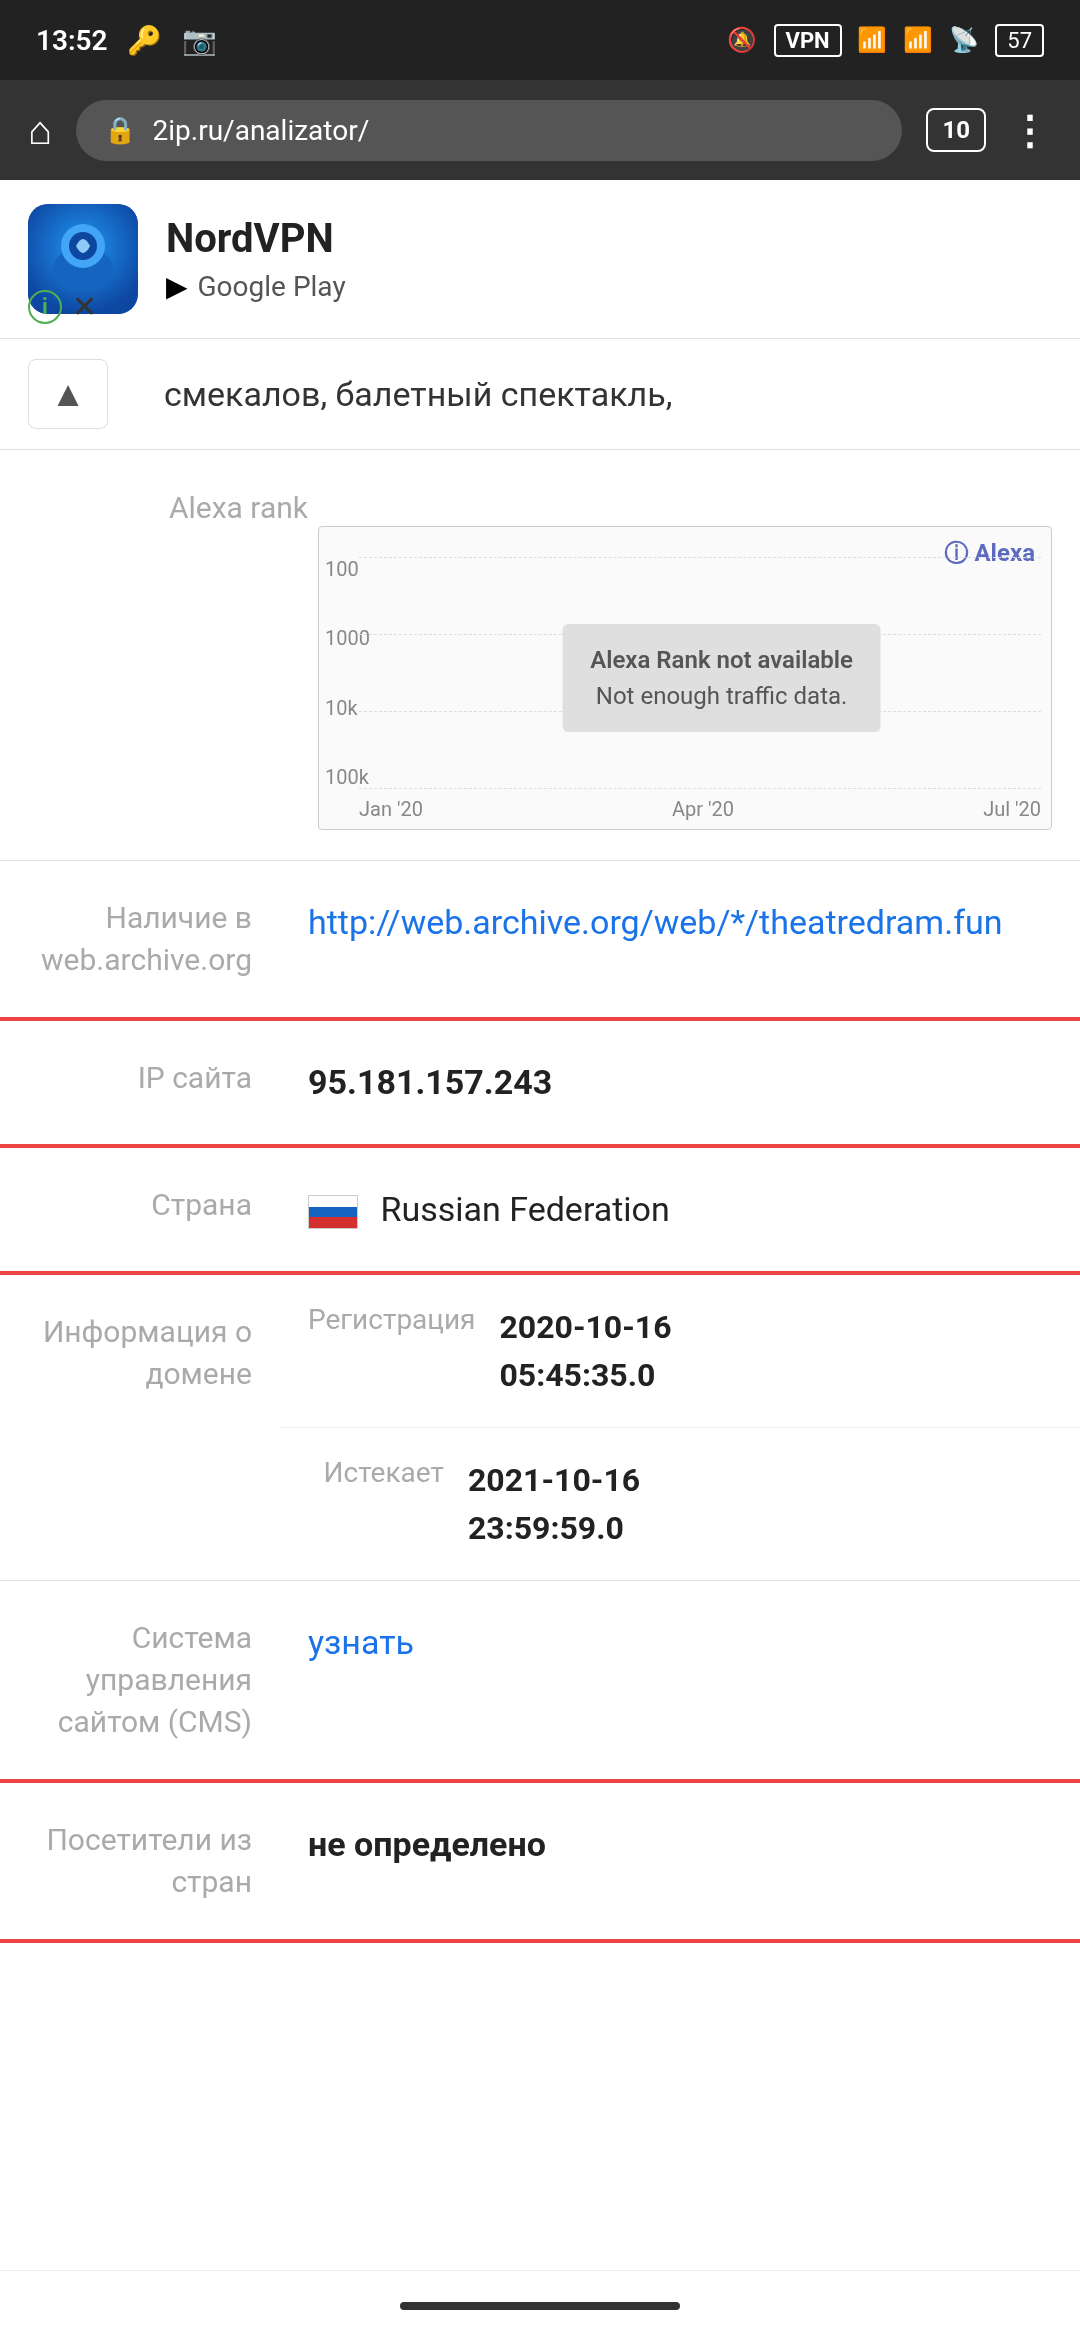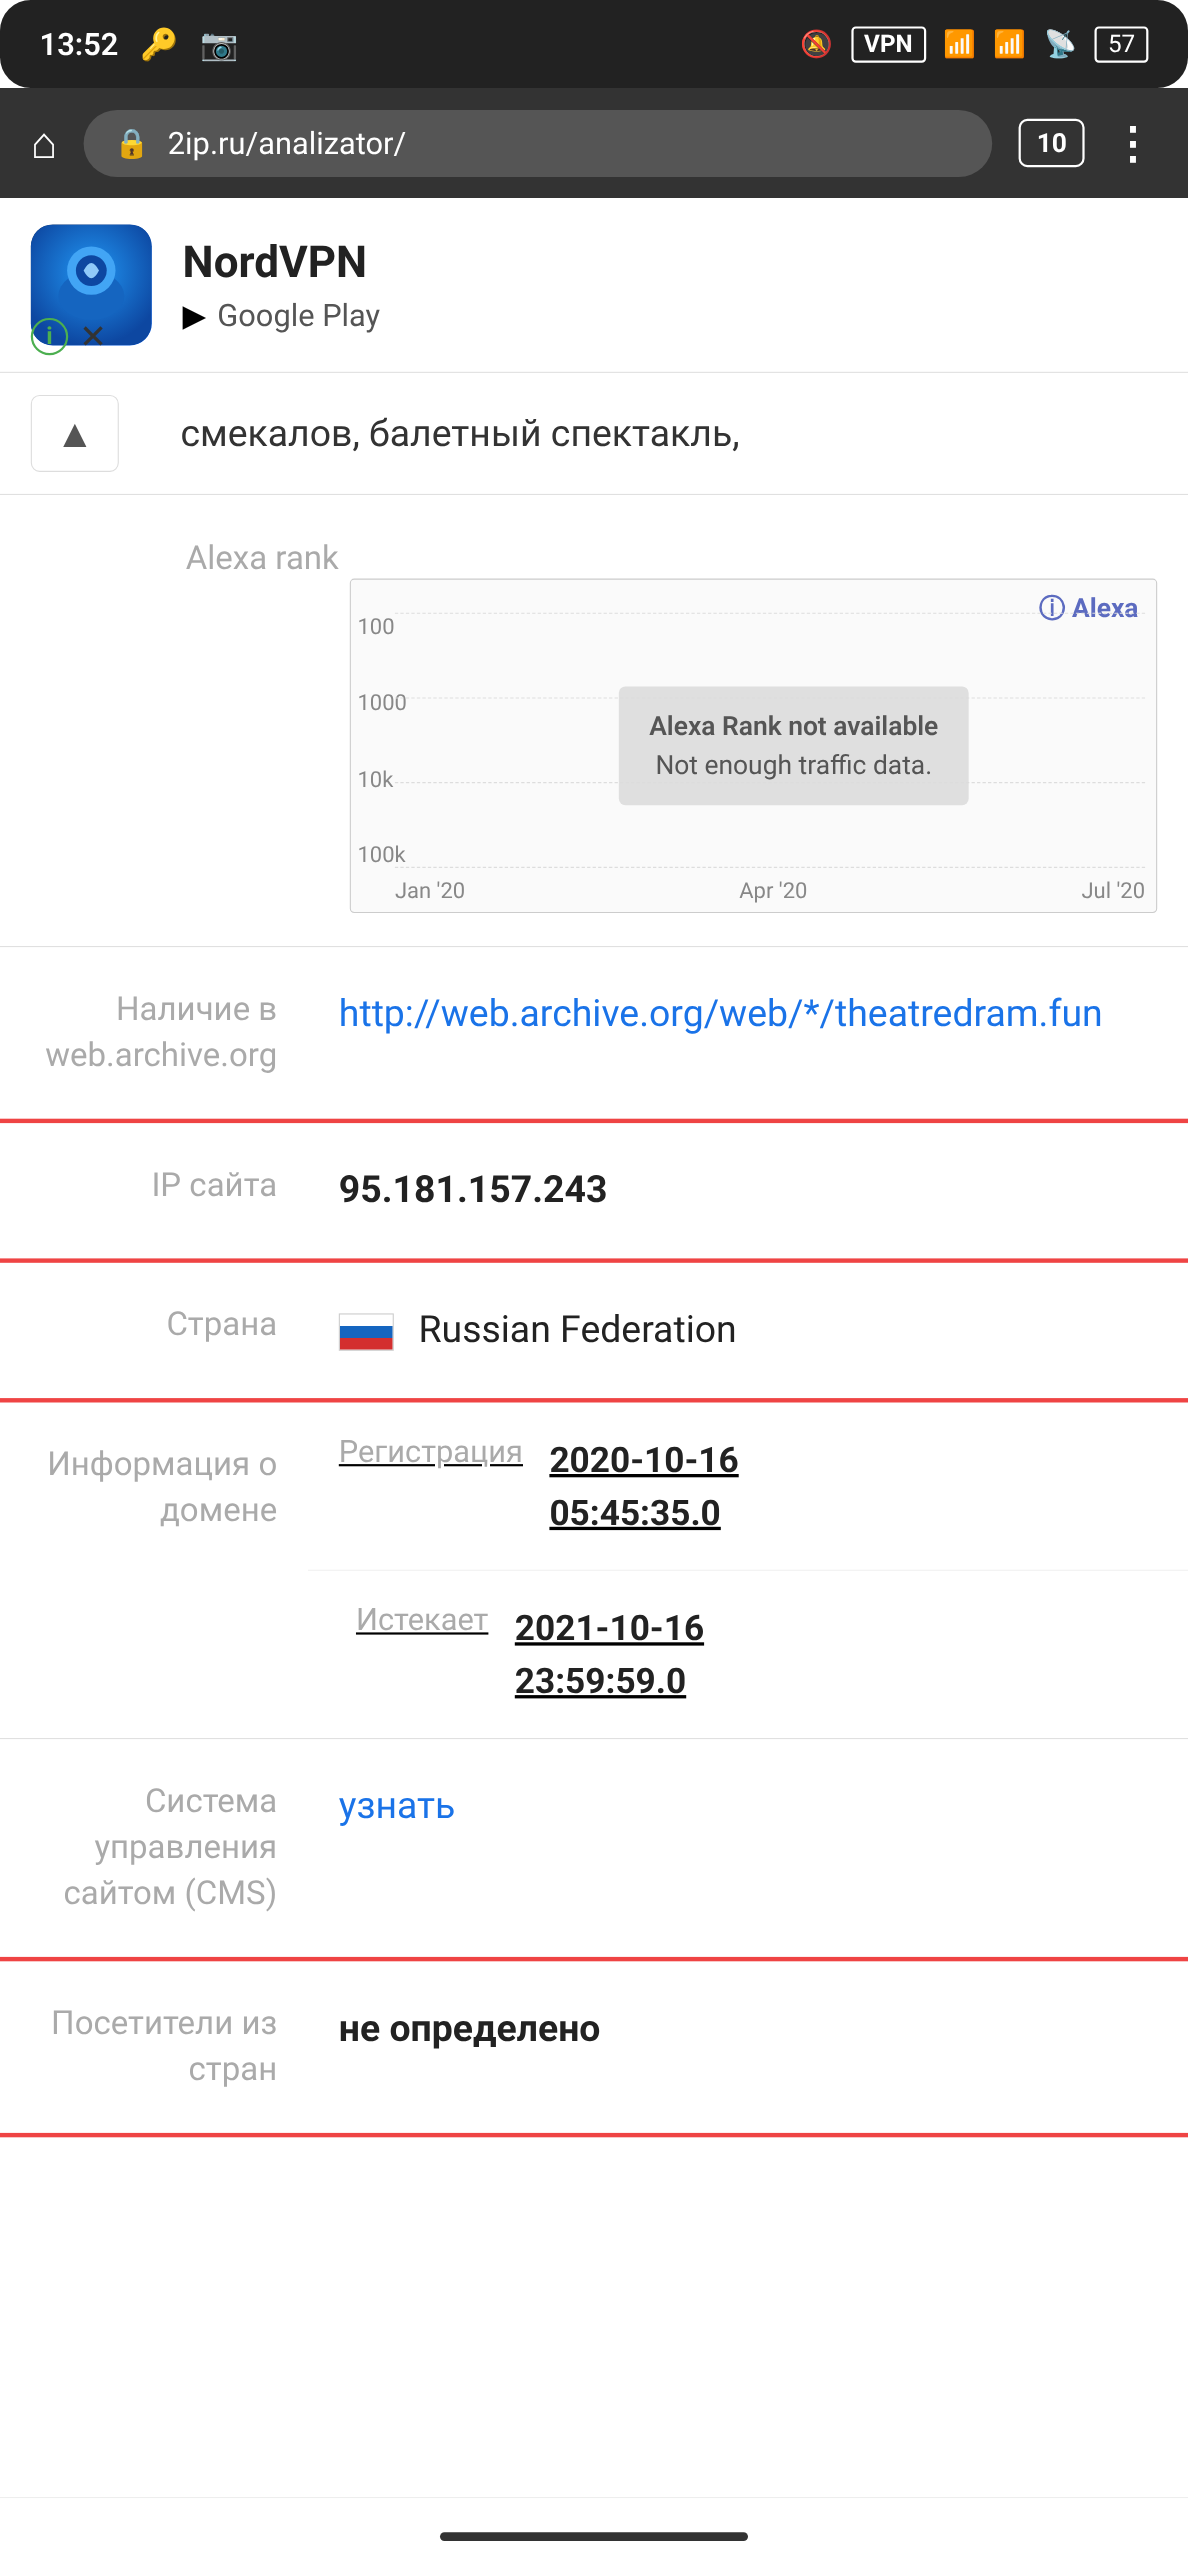--- a/index.html
+++ b/index.html
@@ -15,21 +15,20 @@
 
     
     .status-bar {
       background: #222;
       color: #fff;
       display: flex;
       justify-content: space-between;
       align-items: center;
       padding: 23px 36px;
       height: 80px;
-      border-radius: 28px;
     }
     .status-left {
       display: flex;
       align-items: center;
       gap: 20px;
       font-size: 28px;
       font-weight: 600;
     }
     .status-right {
       display: flex;
@@ -287,21 +286,20 @@
       font-size: 30px;
       width: 280px;
       flex-shrink: 0;
       padding: 36px 28px;
       text-align: right;
       line-height: 1.4;
     }
     .domain-info-right {
       flex: 1;
       padding: 0;
-      text-decoration: underline;
     }
     .domain-sub-row {
       display: flex;
       align-items: flex-start;
       padding: 28px 28px;
       border-bottom: 1px solid #f0f0f0;
     }
     .domain-sub-row:last-child { border-bottom: none; }
     .domain-sub-label {
       color: #aaa;

